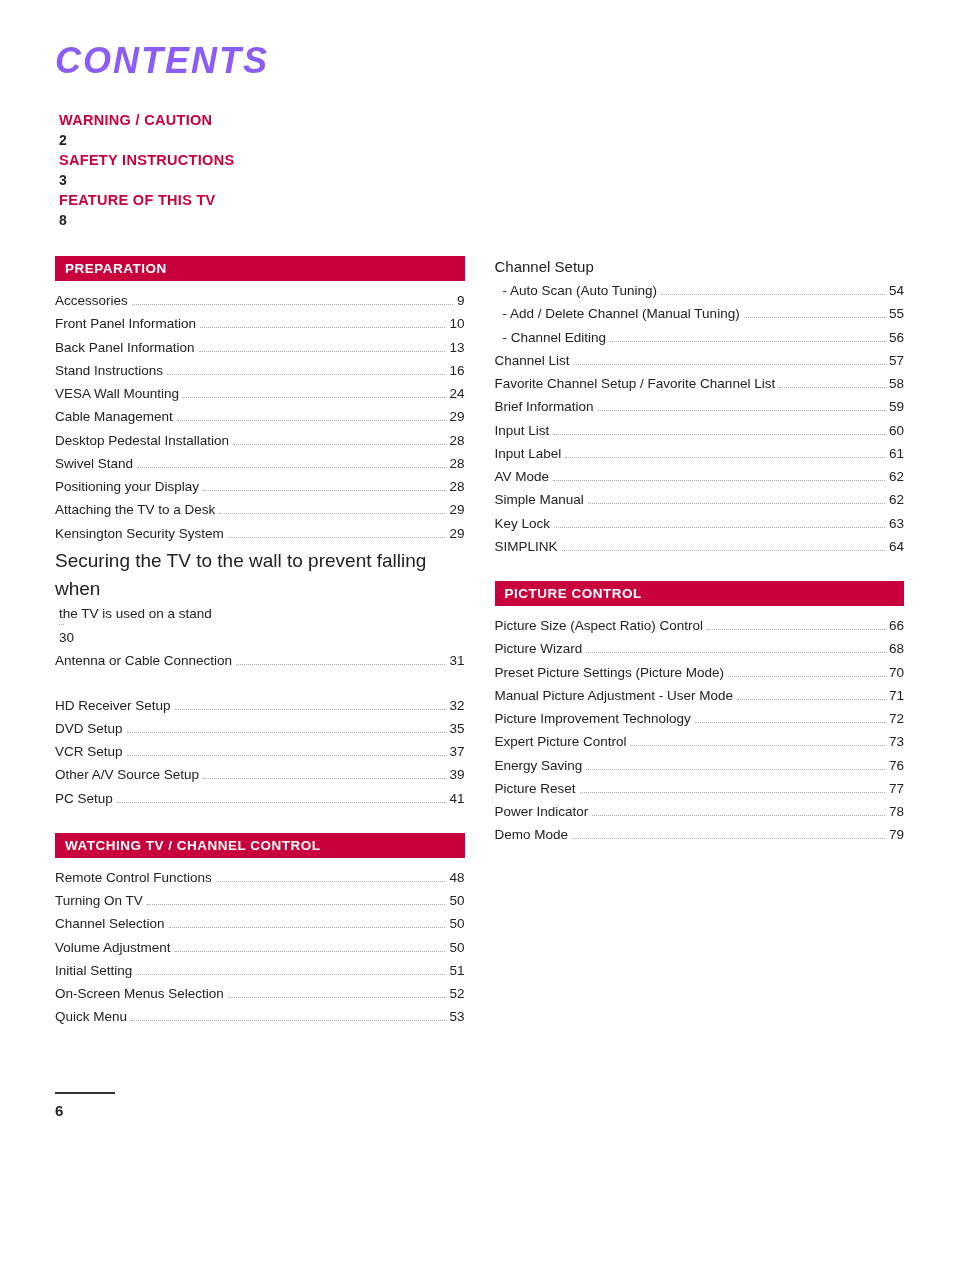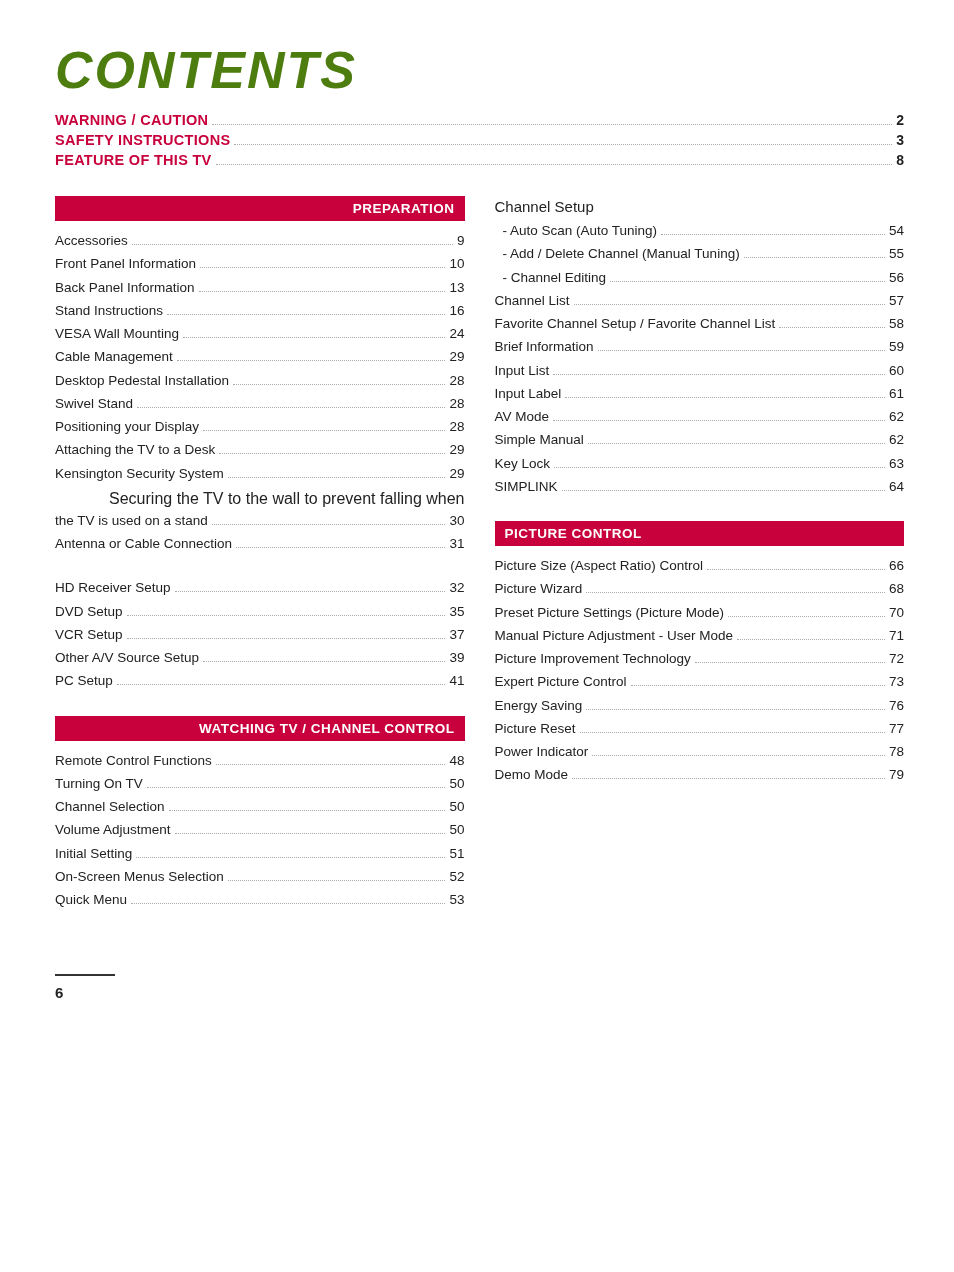--- a/index.html
+++ b/index.html
@@ -6,34 +6,35 @@
     body {
       background: #fff;
       font-family: Arial, Helvetica, sans-serif;
       width: 954px;
       min-height: 1272px;
       padding: 40px 50px 40px 55px;
       color: #222;
       font-size: 14px;
     }
     .page-title {
-      font-size: 52px;
+      font-size: 36px;
       font-weight: 900;
-      color: #4d7c0f;
+      color: #8b5cf6;
       letter-spacing: 2px;
-      margin-bottom: 12px;
+      margin-bottom: 30px;
       font-style: italic;
     }
     .top-links {
       margin-bottom: 28px;
     }
     .top-link-item {
       display: flex;
       align-items: baseline;
       margin-bottom: 4px;
+      flex-direction: column;
     }
     .top-link-label {
       font-weight: 900;
       color: #c8003c;
       font-size: 14.5px;
       letter-spacing: 0.3px;
       white-space: nowrap;
     }
     .top-link-dots {
       flex: 1;
@@ -43,21 +44,20 @@
     .top-link-page {
       font-weight: bold;
       font-size: 14px;
     }
     .two-col {
       display: flex;
       gap: 30px;
     }
     .col-left {
       flex: 1;
-      text-align: right;
     }
     .col-right {
       flex: 1;
     }
     .section {
       margin-bottom: 24px;
     }
     .section-header {
       background: #c8003c;
       color: #fff;
@@ -188,22 +188,22 @@
           <span class="toc-dots"></span>
           <span class="toc-page">29</span>
         </div>
         <div class="toc-item">
           <span class="toc-label">Kensington Security System</span>
           <span class="toc-dots"></span>
           <span class="toc-page">29</span>
         </div>
 
         <div class="toc-item-multiline">
-          <div style="font-size:16px; line-height:1.5;">Securing the TV to the wall to prevent falling when</div>
-          <div class="toc-multiline-top" style="font-size:13.5px;">
+          <div style="font-size:19px; line-height:1.5;">Securing the TV to the wall to prevent falling when</div>
+          <div class="toc-multiline-top" style="font-size:13.5px;flex-direction:column;">
             <span>the TV is used on a stand</span>
             <span class="toc-dots"></span>
             <span class="toc-page">30</span>
           </div>
         </div>
         <div class="toc-item">
           <span class="toc-label">Antenna or Cable Connection</span>
           <span class="toc-dots"></span>
           <span class="toc-page">31</span>
         </div>

